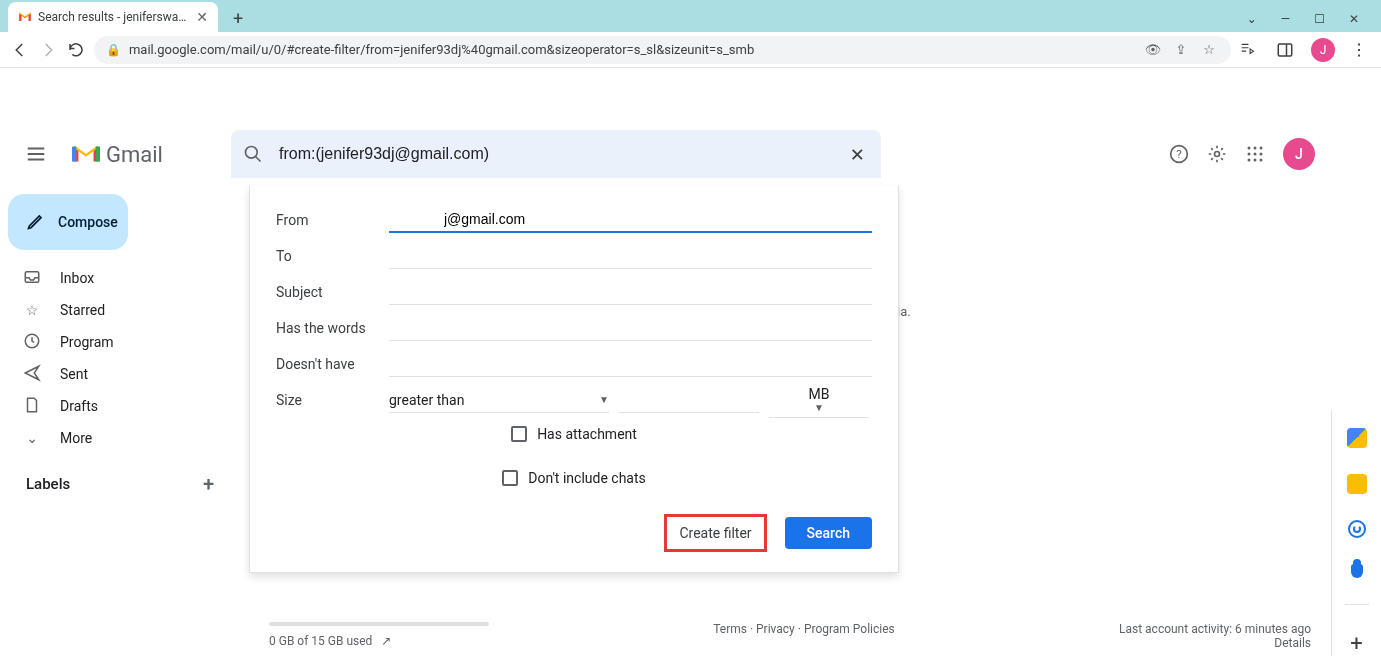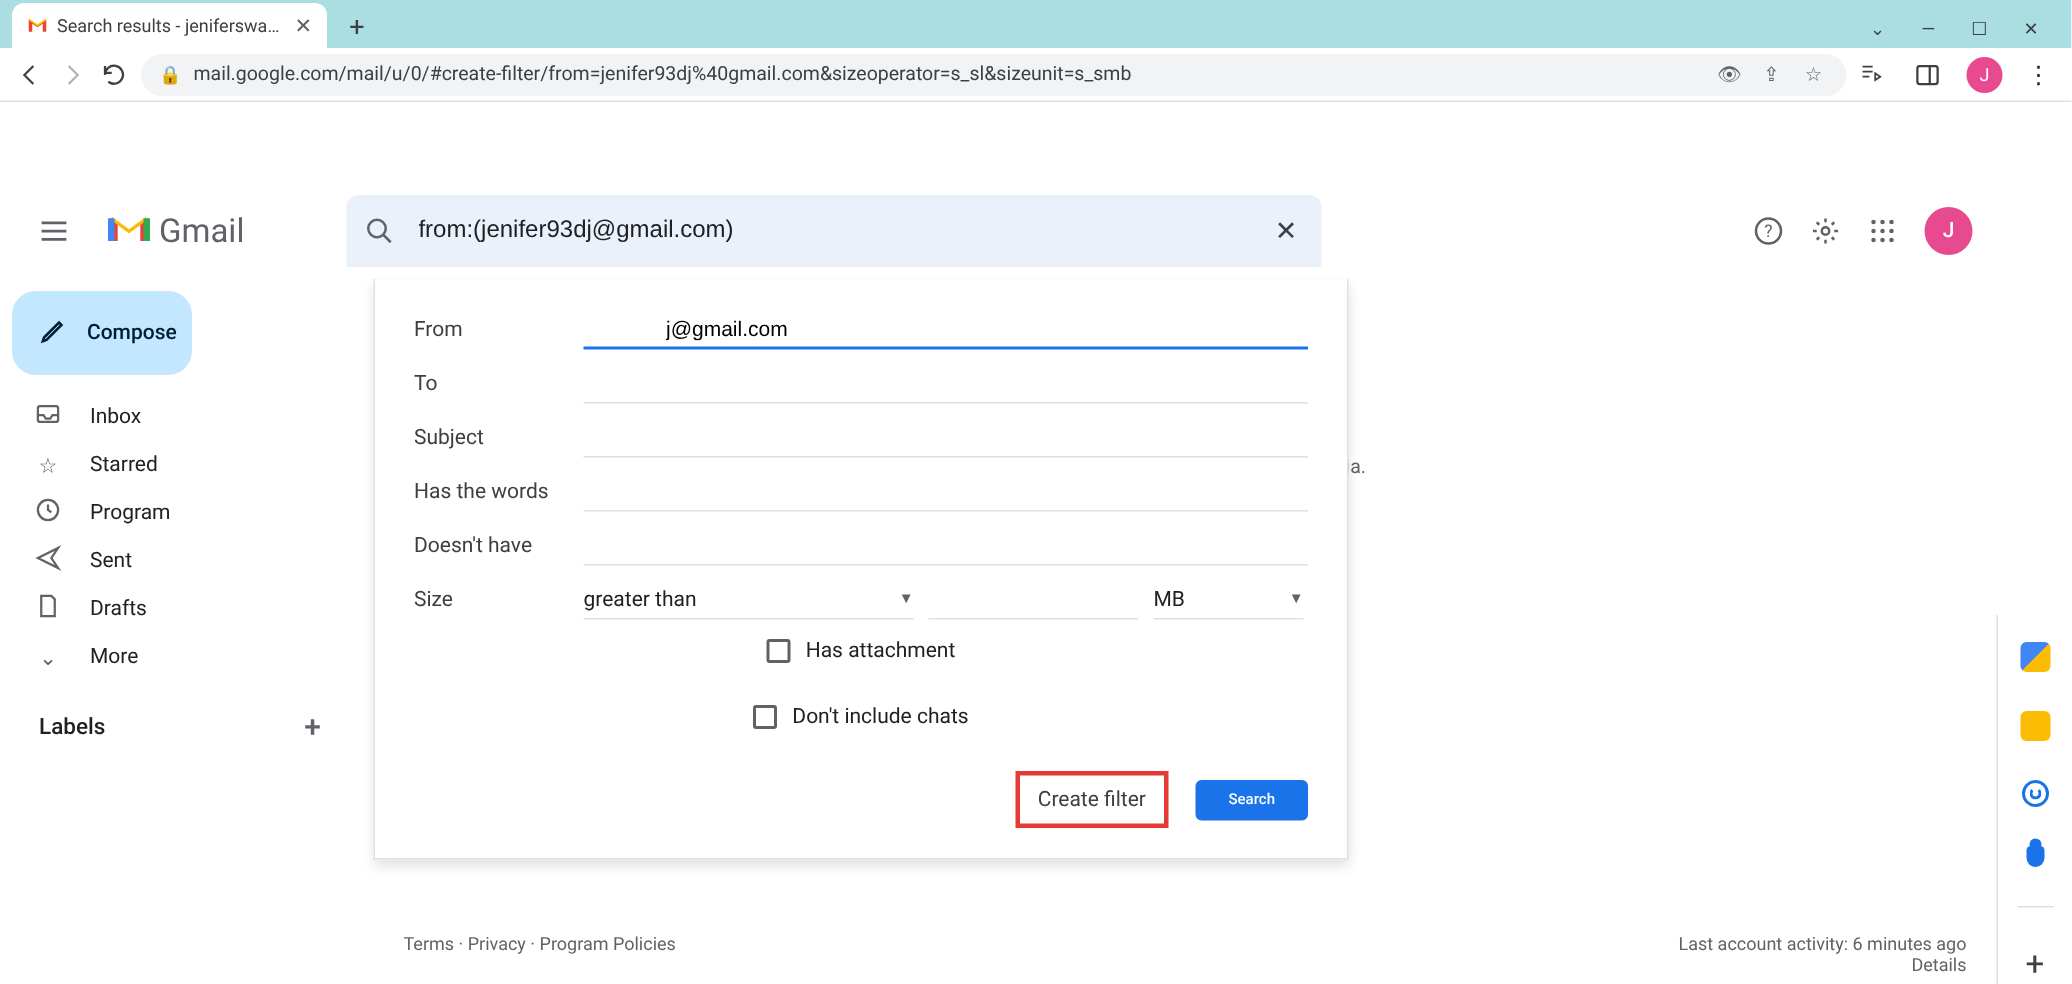--- a/index.html
+++ b/index.html
@@ -50,28 +50,28 @@
   .labels-head { display:flex; align-items:center; justify-content:space-between; padding:18px 18px 4px 18px; font-size:15px; font-weight:500; }
   .content { flex:1; position:relative; padding:0 16px; min-width:0;margin-left:17px;}
   .filter-panel { position:absolute; top:-48px; left:0; width:650px; background:#fff; border:1px solid var(--g-border); border-top:none; box-shadow:0 4px 8px rgba(0,0,0,.12); padding:16px 26px 20px 26px; z-index:5; }
   .filter-panel::before { content:""; position:absolute; top:0; left:0; right:0; height:48px; background:var(--g-search-bg); border-radius:8px 8px 0 0; pointer-events:none; display:none;}
   .frow { display:flex; align-items:center; height:36px; gap:8px; }
   .flabel { width:105px; font-size:14px; color:#3c4043; }
   .finput { flex:1; border:none; border-bottom:1px solid var(--g-border); outline:none; font-size:14px; padding:4px 0; background:transparent; }
   .finput.active { border-bottom:2px solid var(--g-blue); }
   .sizewrap { display:flex; align-items:center; gap:10px; flex:1;}
   .fselect { width:220px; border:none; border-bottom:1px solid var(--g-border); background:transparent; font-size:14px; padding:4px 0; display:flex; align-items:center; justify-content:space-between; cursor:pointer;}
-  .fselect.sm { width:100px; }
+  .fselect.sm { width:100px;flex-direction:column; }
   .fnum { width:140px; border:none; border-bottom:1px solid var(--g-border); background:transparent; font-size:14px; padding:4px 0; }
   .checks { display:flex; align-items:center; gap:28px; padding-top:8px;flex-direction:column; }
   .chk { display:flex; align-items:center; gap:10px; font-size:14px; cursor:pointer; }
   .chkbox { width:16px; height:16px; border:2px solid #5f6368; border-radius:2px; }
   .btnrow { display:flex; justify-content:flex-end; gap:18px; padding-top:28px; align-items:center;}
   .linkbtn { font-size:14px; color:#3c4043; cursor:pointer; padding:8px 12px; border:3px solid var(--g-red); }
-  .primarybtn { background:var(--g-blue); color:#fff; font-size:10px; font-weight:500; padding:8px 22px; border-radius:4px; cursor:pointer; }
+  .primarybtn { background:var(--g-blue); color:#fff; font-size:14px; font-weight:500; padding:8px 22px; border-radius:4px; cursor:pointer; }
   .snippet { position:absolute; top:118px; left:648px; font-size:13px; color:var(--g-text-light); }
   .footer { display:flex; justify-content:space-between; align-items:flex-start; font-size:12px; color:var(--g-text-light); padding:6px 4px; margin-top:430px;}
   .footer .mid a { color:var(--g-text-light); text-decoration:none; }
   .storageline { width:220px; height:4px; background:#e0e0e0; border-radius:2px; margin-bottom:8px;}
   
   .sidepanel { width:50px; border-left:1px solid var(--g-border); display:flex; flex-direction:column; align-items:center; gap:26px; padding-top:18px; }
   .spicon { width:20px; height:20px; border-radius:4px; }
   .sp1 { background:linear-gradient(135deg,#4285f4 0 50%,#fbbc04 50% 100%); }
   .sp2 { background:#fbbc04; }
   .sp3 { width:18px; height:18px; border:2px solid #1a73e8; border-radius:50%; position:relative;}
@@ -314,20 +314,25 @@
             </div>
             <div class="btnrow">
               <div class="linkbtn">Create filter</div>
               <div class="primarybtn">Search</div>
             </div>
           </div>
 
           <span class="snippet">ia.</span>
 
           <div class="footer">
+            <div>
+              <div class="storageline"></div>
+              <span>0 GB of 15 GB used</span>
+              <span style="margin-left:6px;">↗</span>
+            </div>
             <div class="mid">
               <a>Terms</a> ·
               <a>Privacy</a> ·
               <a>Program Policies</a>
             </div>
             <div style="text-align:right;">
               <div>Last account activity: 6 minutes ago</div>
               <div><a style="color:#5f6368;text-decoration:none;">Details</a></div>
             </div>
           </div>

